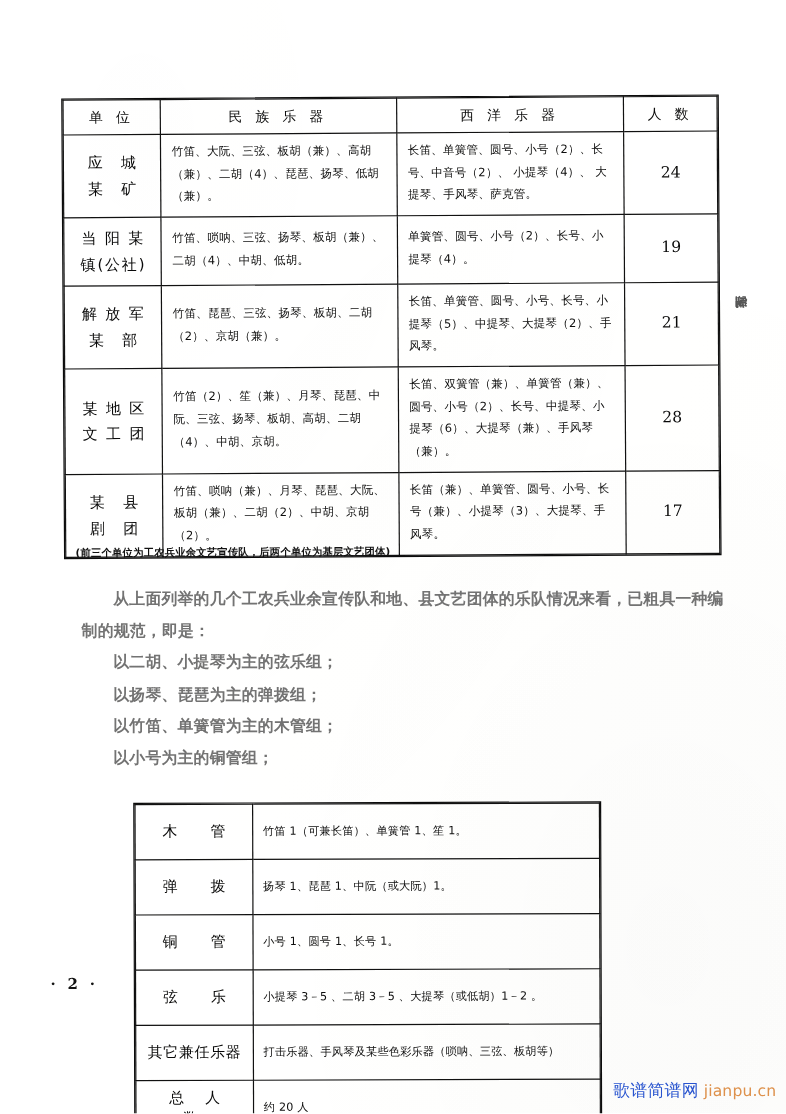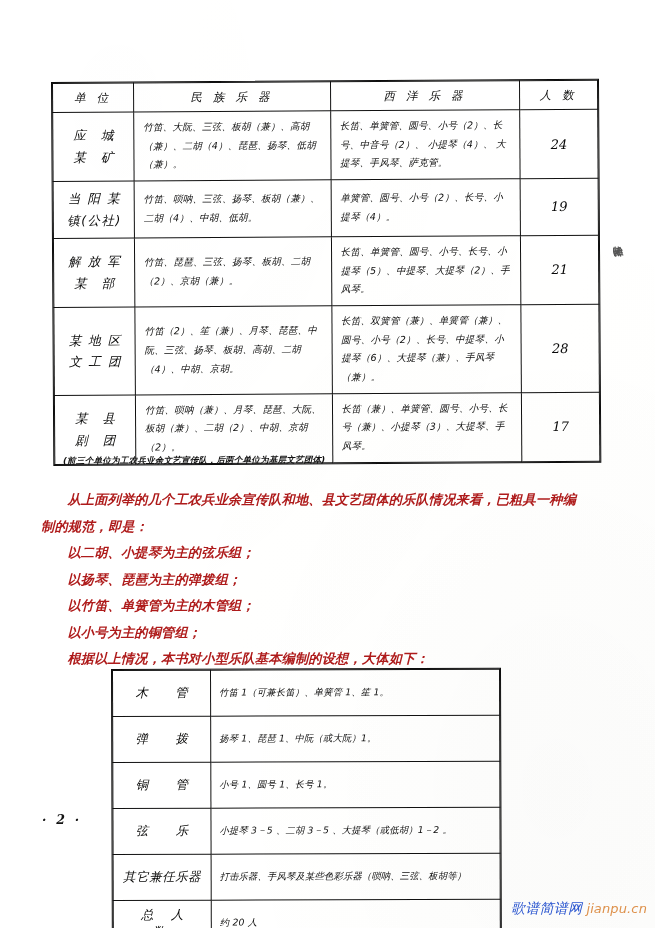--- a/index.html
+++ b/index.html
@@ -11,21 +11,20 @@
   body {
     font-family: "DejaVu Sans", sans-serif;
   }
   .page {
     position: relative;
     width: 655px;
     height: 928px;
     background: #fefefe;
     overflow: hidden;
     filter: contrast(1.04) saturate(0.9);
-    font-style: italic;
   }
   
   .page::before {
     content: "";
     position: absolute;
     inset: 0;
     background:
       radial-gradient(ellipse at 18% 12%, rgba(0,0,0,0.018), rgba(0,0,0,0) 60%),
       radial-gradient(ellipse at 85% 85%, rgba(0,0,0,0.022), rgba(0,0,0,0) 65%),
       linear-gradient(105deg, #ffffff 0%, #fdfdfc 45%, #fbfbfa 100%);
@@ -107,26 +106,26 @@
     top: 455px;
     font-size: 8.6px;
     font-weight: bold;
     color: #151515;
     letter-spacing: 0.02em;
     transform: rotate(-0.25deg);
   }
 
   
   .body-text {
-    left: 41px;
+    left: 68px;
     top: 487px;
     width: 546px;
     font-size: 13.2px;
     line-height: 26.5px;
-    color: #b91c1c;
+    color: #737373;
     font-weight: bold;
     letter-spacing: 0.015em;
   }
   .body-text p { margin: 0; }
   .body-text p.ind { text-indent: 2em; }
   .body-text p.ind2 { text-indent: 2em; }
 
   
   .table-bottom {
     left: 112px;
@@ -274,21 +273,20 @@
 
   <div class="layer note">(前三个单位为工农兵业余文艺宣传队，后两个单位为基层文艺团体)</div>
 
   <div class="layer body-text">
     <p class="ind">从上面列举的几个工农兵业余宣传队和地、县文艺团体的乐队情况来看，已粗具一种编</p>
     <p>制的规范，即是：</p>
     <p class="ind2">以二胡、小提琴为主的弦乐组；</p>
     <p class="ind2">以扬琴、琵琶为主的弹拨组；</p>
     <p class="ind2">以竹笛、单簧管为主的木管组；</p>
     <p class="ind2">以小号为主的铜管组；</p>
-    <p class="ind2">根据以上情况，本书对小型乐队基本编制的设想，大体如下：</p>
   </div>
 
   <div class="layer table-bottom">
     <table class="grid outer">
       <colgroup>
           <col class="col-lbl">
           <col>
         </colgroup>
       <tbody>
         <tr>

